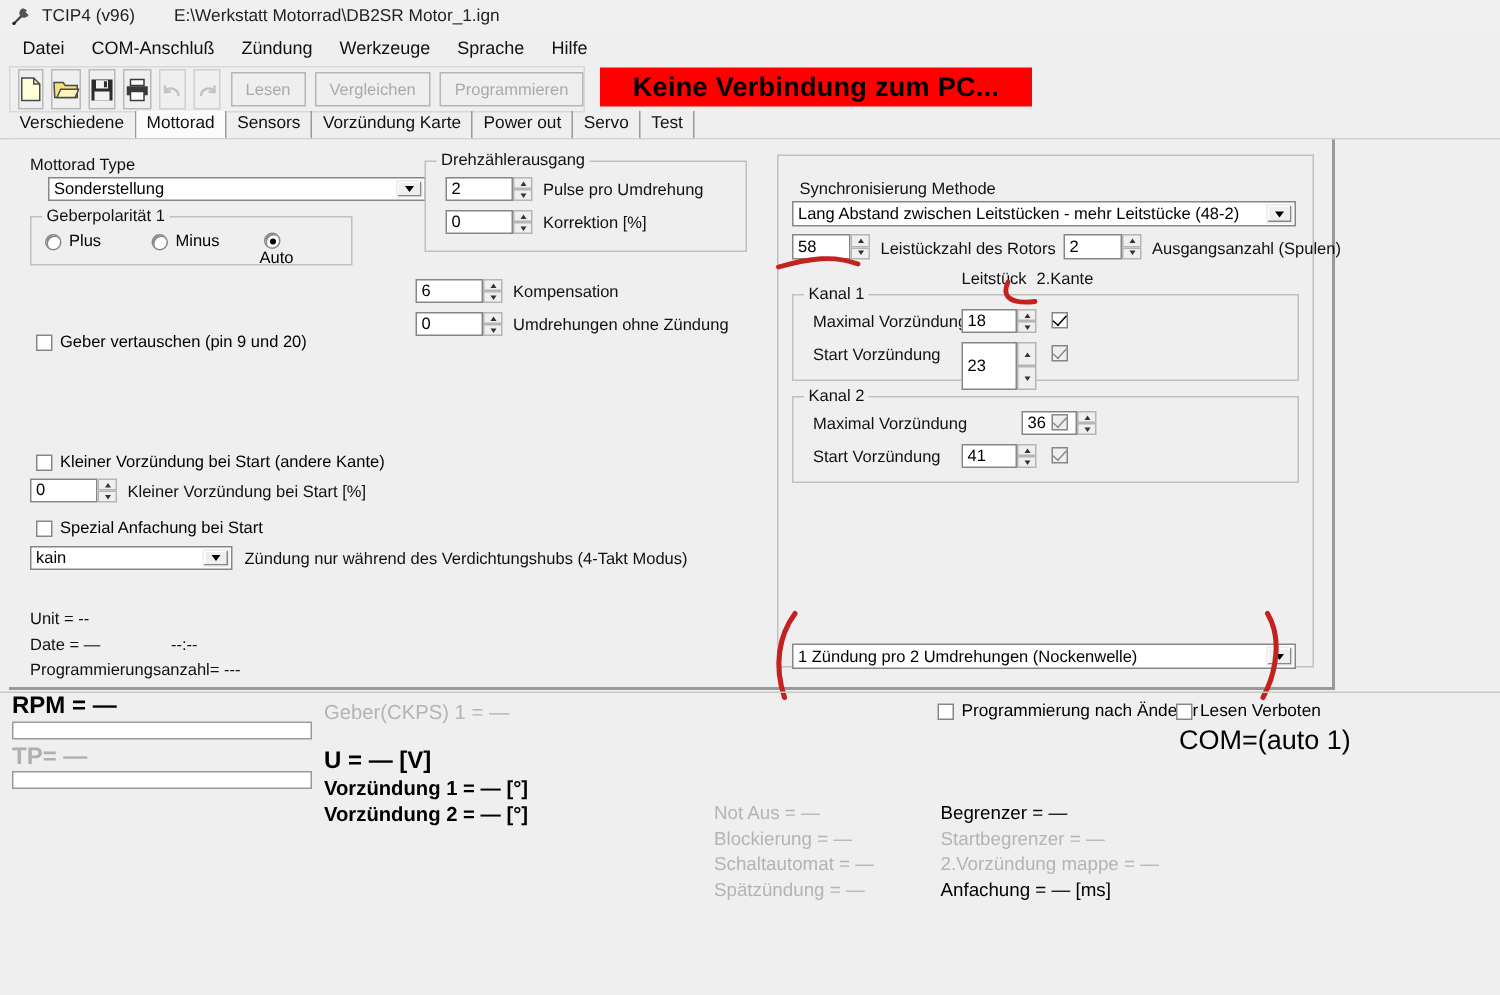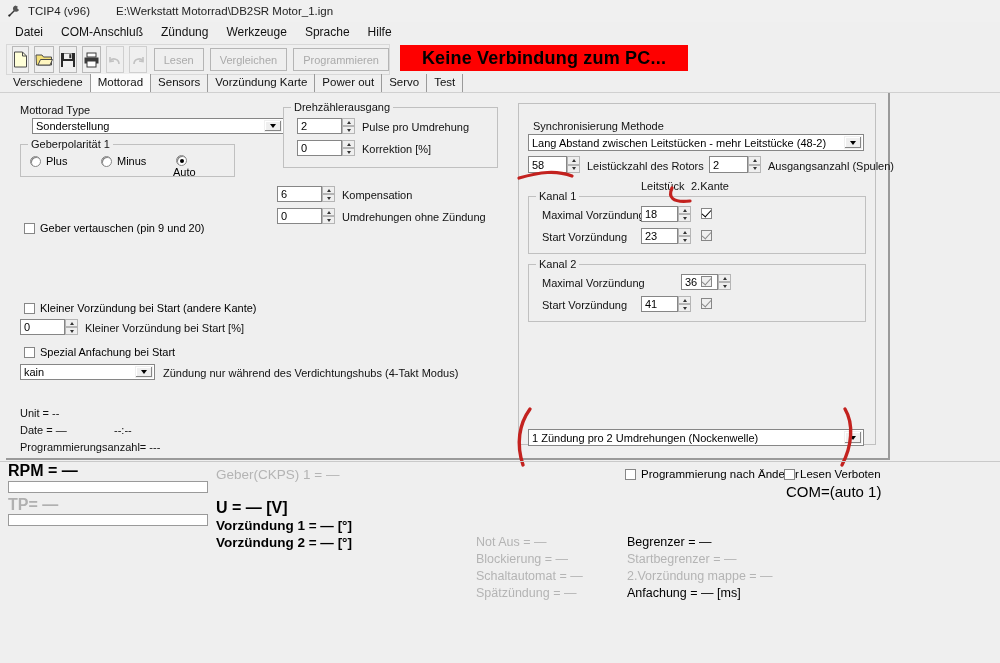--- a/index.html
+++ b/index.html
@@ -84,21 +84,21 @@
   .check .cb.on::after{content:"";position:absolute;left:2px;top:-1px;width:4px;height:8px;
      border:solid #000;border-width:0 1.6px 1.6px 0;transform:rotate(42deg);}
   .check .cb.dis.on::after{border-color:#8a8a8a;}
   .check.disabled{color:#8a8a8a;}
 
   
   .statusline{position:absolute;left:0;top:461px;width:1000px;height:1px;background:#c9c9c9;}
   .sbox-in{position:absolute;background:#fff;border:1px solid #9a9a9a;box-sizing:border-box;}
   .big{position:absolute;font-weight:bold;font-size:16px;color:#000;white-space:nowrap;}
   .biggray{position:absolute;font-weight:bold;font-size:16px;color:#b0b0b0;white-space:nowrap;}
-  .med{position:absolute;font-size:15px;color:#000;white-space:nowrap;}
+  .med{position:absolute;font-size:18px;color:#000;white-space:nowrap;}
   .medgray{position:absolute;font-size:13.5px;color:#b4b4b4;white-space:nowrap;}
   .medb{position:absolute;font-size:13.5px;font-weight:bold;color:#000;white-space:nowrap;}
   .smallgray{position:absolute;font-size:12.5px;color:#b4b4b4;white-space:nowrap;}
 
   .annot{position:absolute;pointer-events:none;}
 </style>
 </head>
 <body>
 
 <div class="app">
@@ -356,21 +356,21 @@
               </div>
             <div>
                 <span class="dnA"></span>
               </div>
           </div>
         </div>
         <div class="check" style="left:172px;top:11px;">
           <span class="cb on"></span>
         </div>
         <span class="lbl" style="left:13px;top:34px;">Start Vorzündung</span>
-        <div class="spin" style="left:112px;top:31px;width:50px;height:16px;">
+        <div class="spin" style="left:112px;top:31px;width:50px;height:32px;">
           <div class="sbox" style="flex:1;">23</div>
           <div class="sbtns">
             <div>
                 <span class="upA"></span>
               </div>
             <div>
                 <span class="dnA"></span>
               </div>
           </div>
         </div>

